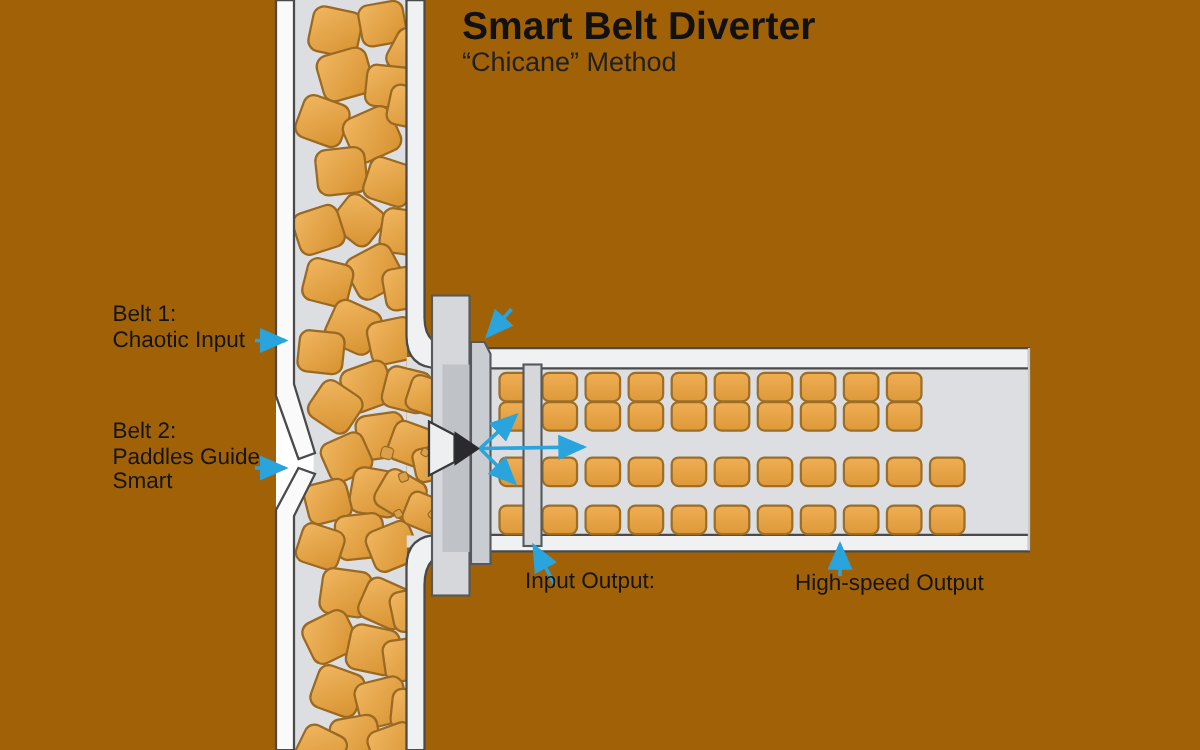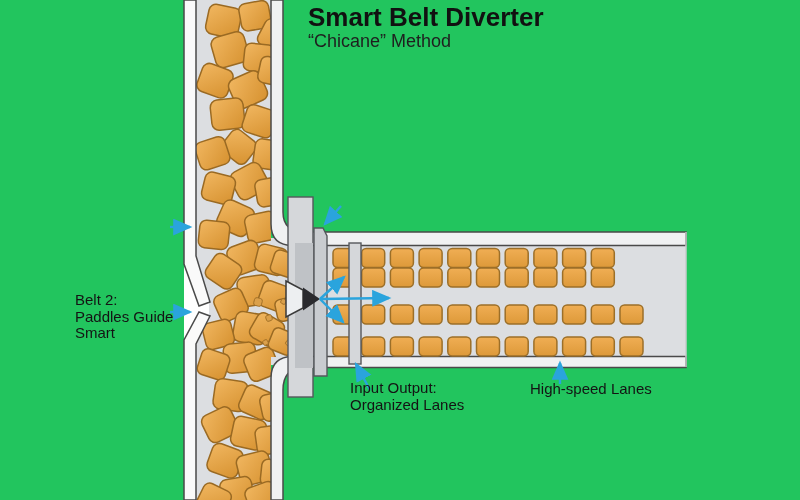--- a/index.html
+++ b/index.html
@@ -1,16 +1,16 @@
 <!DOCTYPE html>
 <html><head>
 <meta charset="utf-8">
 <style>
   html,body{margin:0;padding:0;background:#fff;}
-  #stage{position:relative;width:800px;height:500px;background:#22c55e;overflow:hidden;
+  #stage{position:relative;width:800px;height:500px;background:#a16207;overflow:hidden;
          font-family:"Liberation Sans", sans-serif;}
   svg{position:absolute;left:0;top:0;}
   .lbl{position:absolute;color:#141414;font-size:15px;line-height:16.5px;white-space:nowrap;}
   .lbl span{display:block;}
   #title{position:absolute;left:308px;top:2px;font-size:26px;font-weight:700;color:#111;}
   #subtitle{position:absolute;left:308px;top:31px;font-size:18px;font-weight:400;color:#1f1f1f;}
 </style>
 </head>
 <body>
 
@@ -172,27 +172,30 @@
       <line x1="170" y1="312" x2="190" y2="312" stroke="#2aa4dd"></line>
       <line x1="341" y1="206" x2="325" y2="224" stroke="#2aa4dd"></line>
       <line x1="370" y1="390" x2="356" y2="364" stroke="#2aa4dd"></line>
       <line x1="560" y1="384" x2="560" y2="363" stroke="#2aa4dd"></line>
     </g>
   </svg>
 
   <div id="title">Smart Belt Diverter</div>
   <div id="subtitle">“Chicane” Method</div>
 
-
-  <div class="lbl" style="left:75px;top:292px;">
+  <div class="lbl" style="left:75px;top:202px;">
+    <span>Belt 1:</span>
+    <span>Chaotic Input</span>
+  </div>
+
+  <div class="lbl" style="left:75px;top:280px;">
     <span>Belt 2:</span>
     <span>Paddles Guide</span>
     <span>Smart</span>
   </div>
 
 
   <div class="lbl" style="left:350px;top:380px;">
     <span>Input Output:</span>
-    <span>Organized Lanes</span>
   </div>
 
-  <div class="lbl" style="left:530px;top:381px;">High-speed Lanes</div>
+  <div class="lbl" style="left:530px;top:381px;">High-speed Output</div>
 </div>
 
 </body></html>

